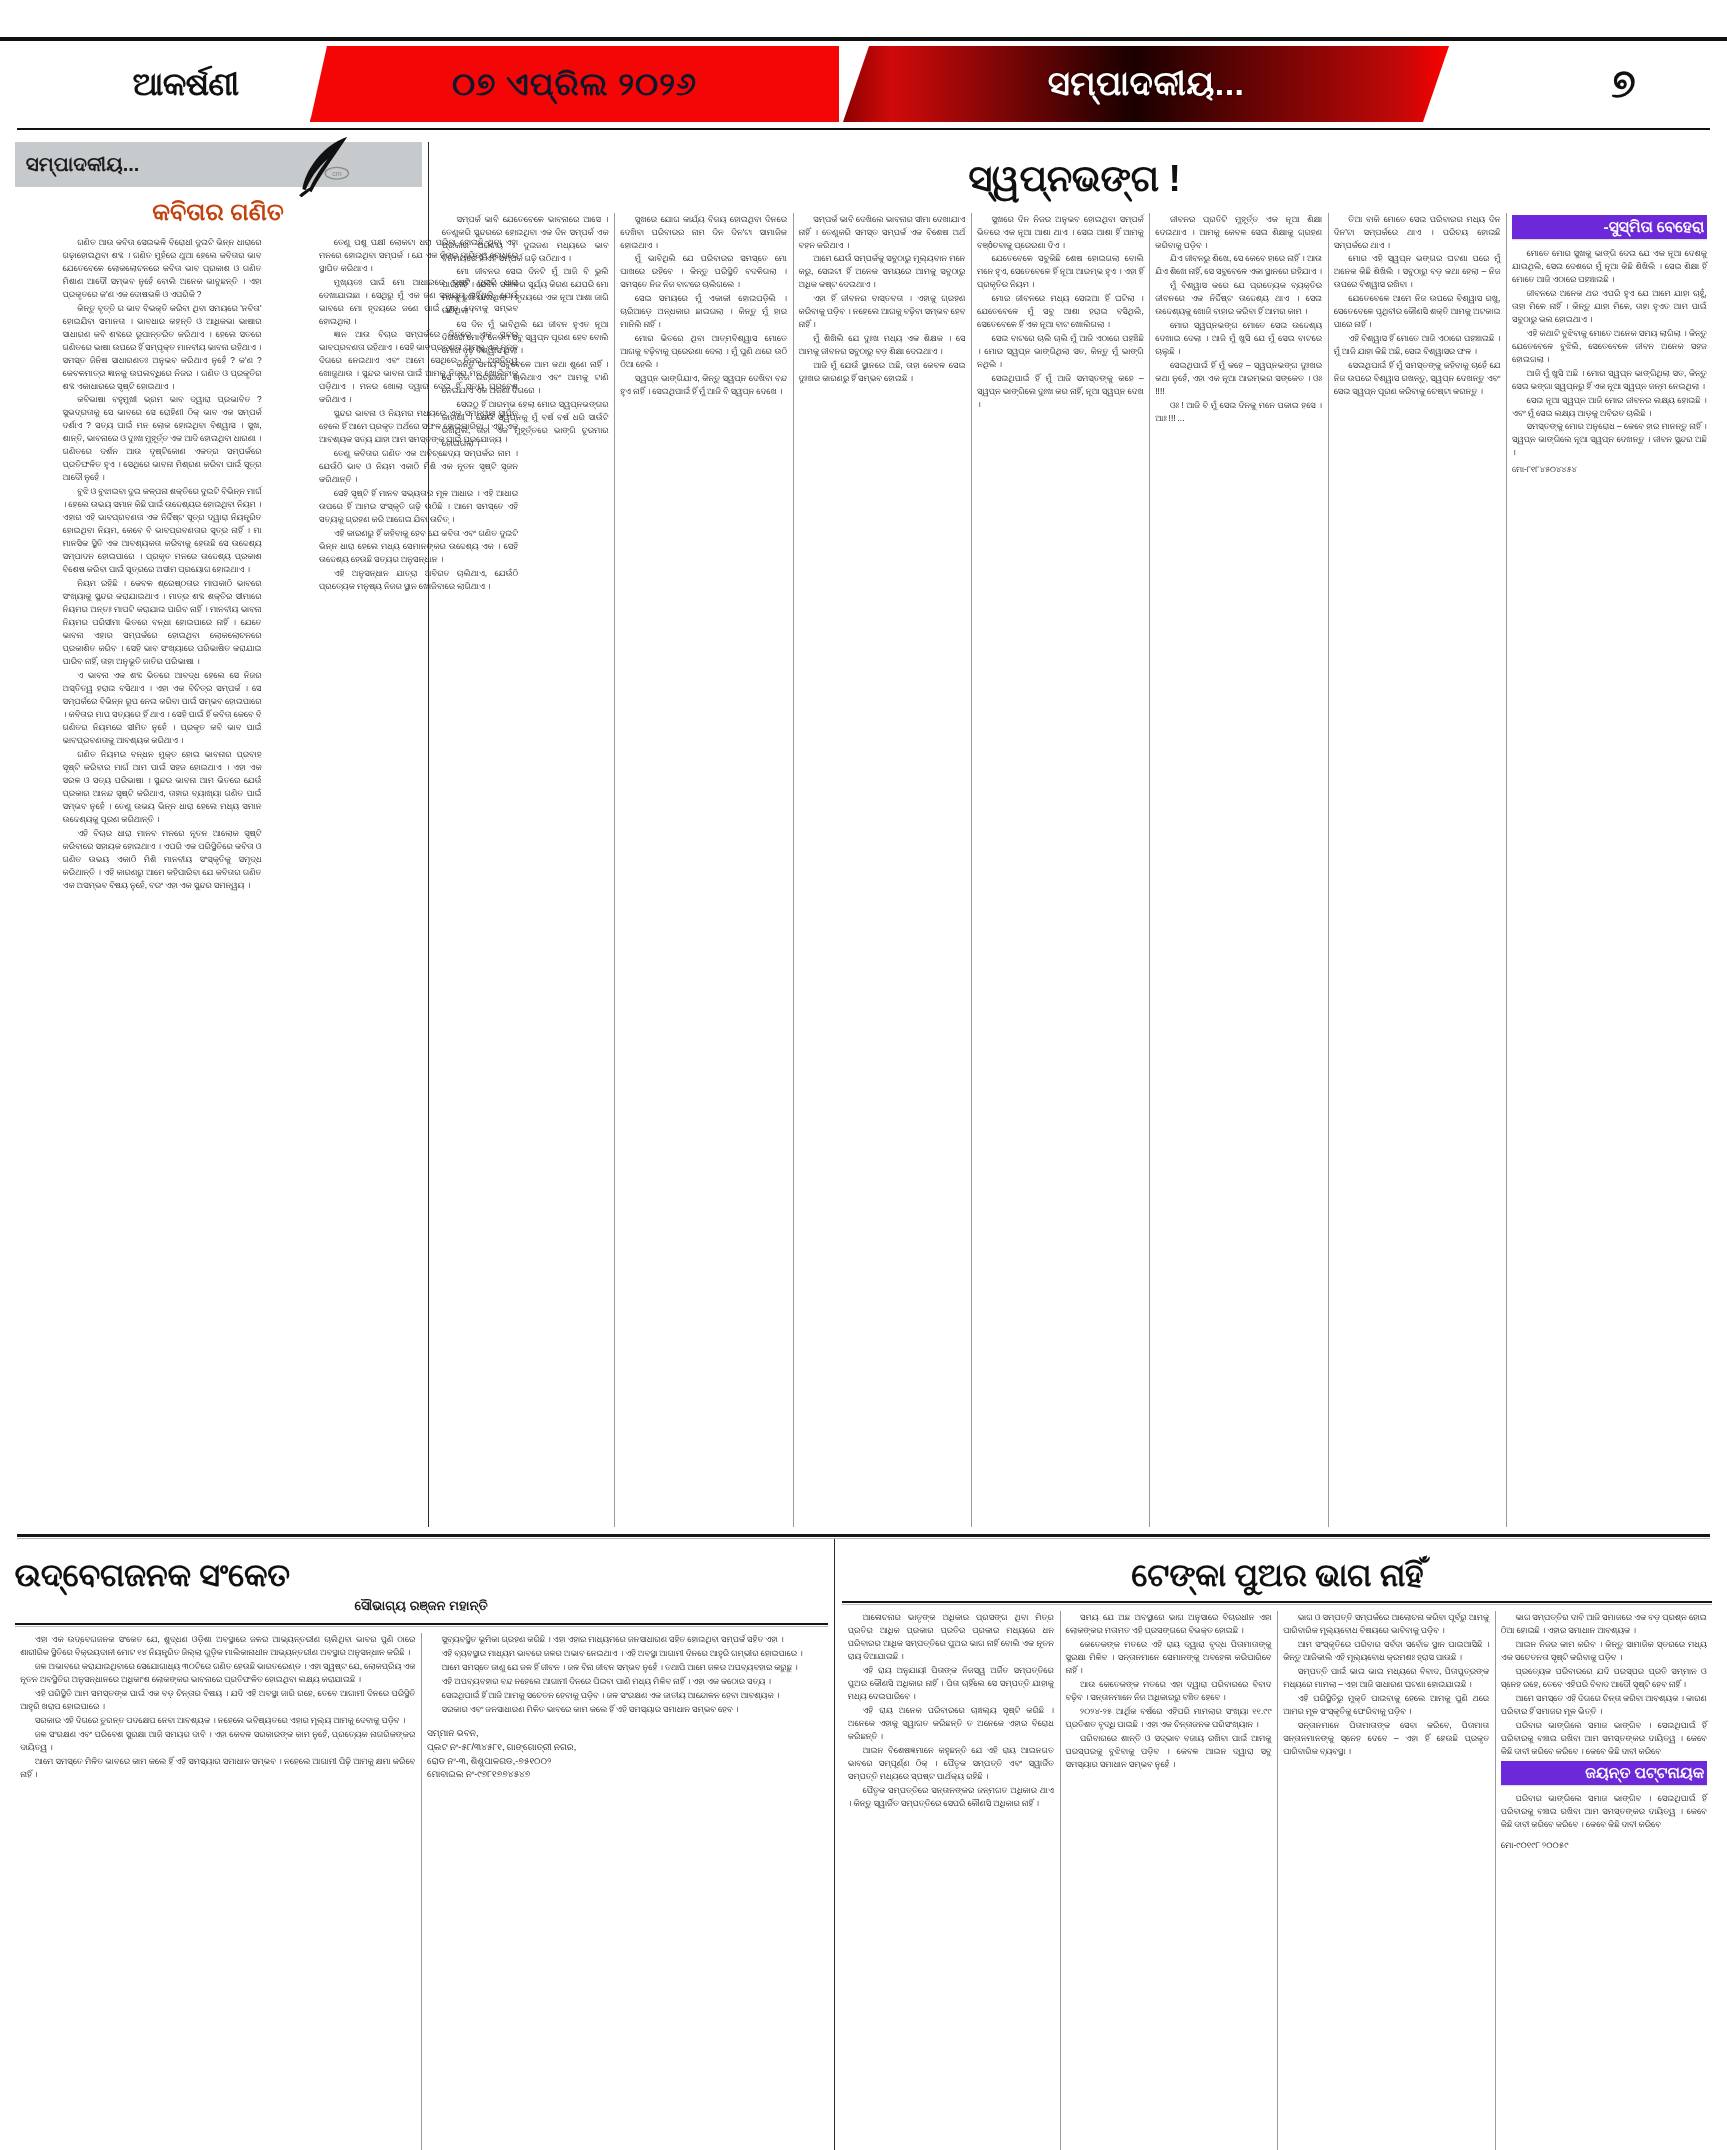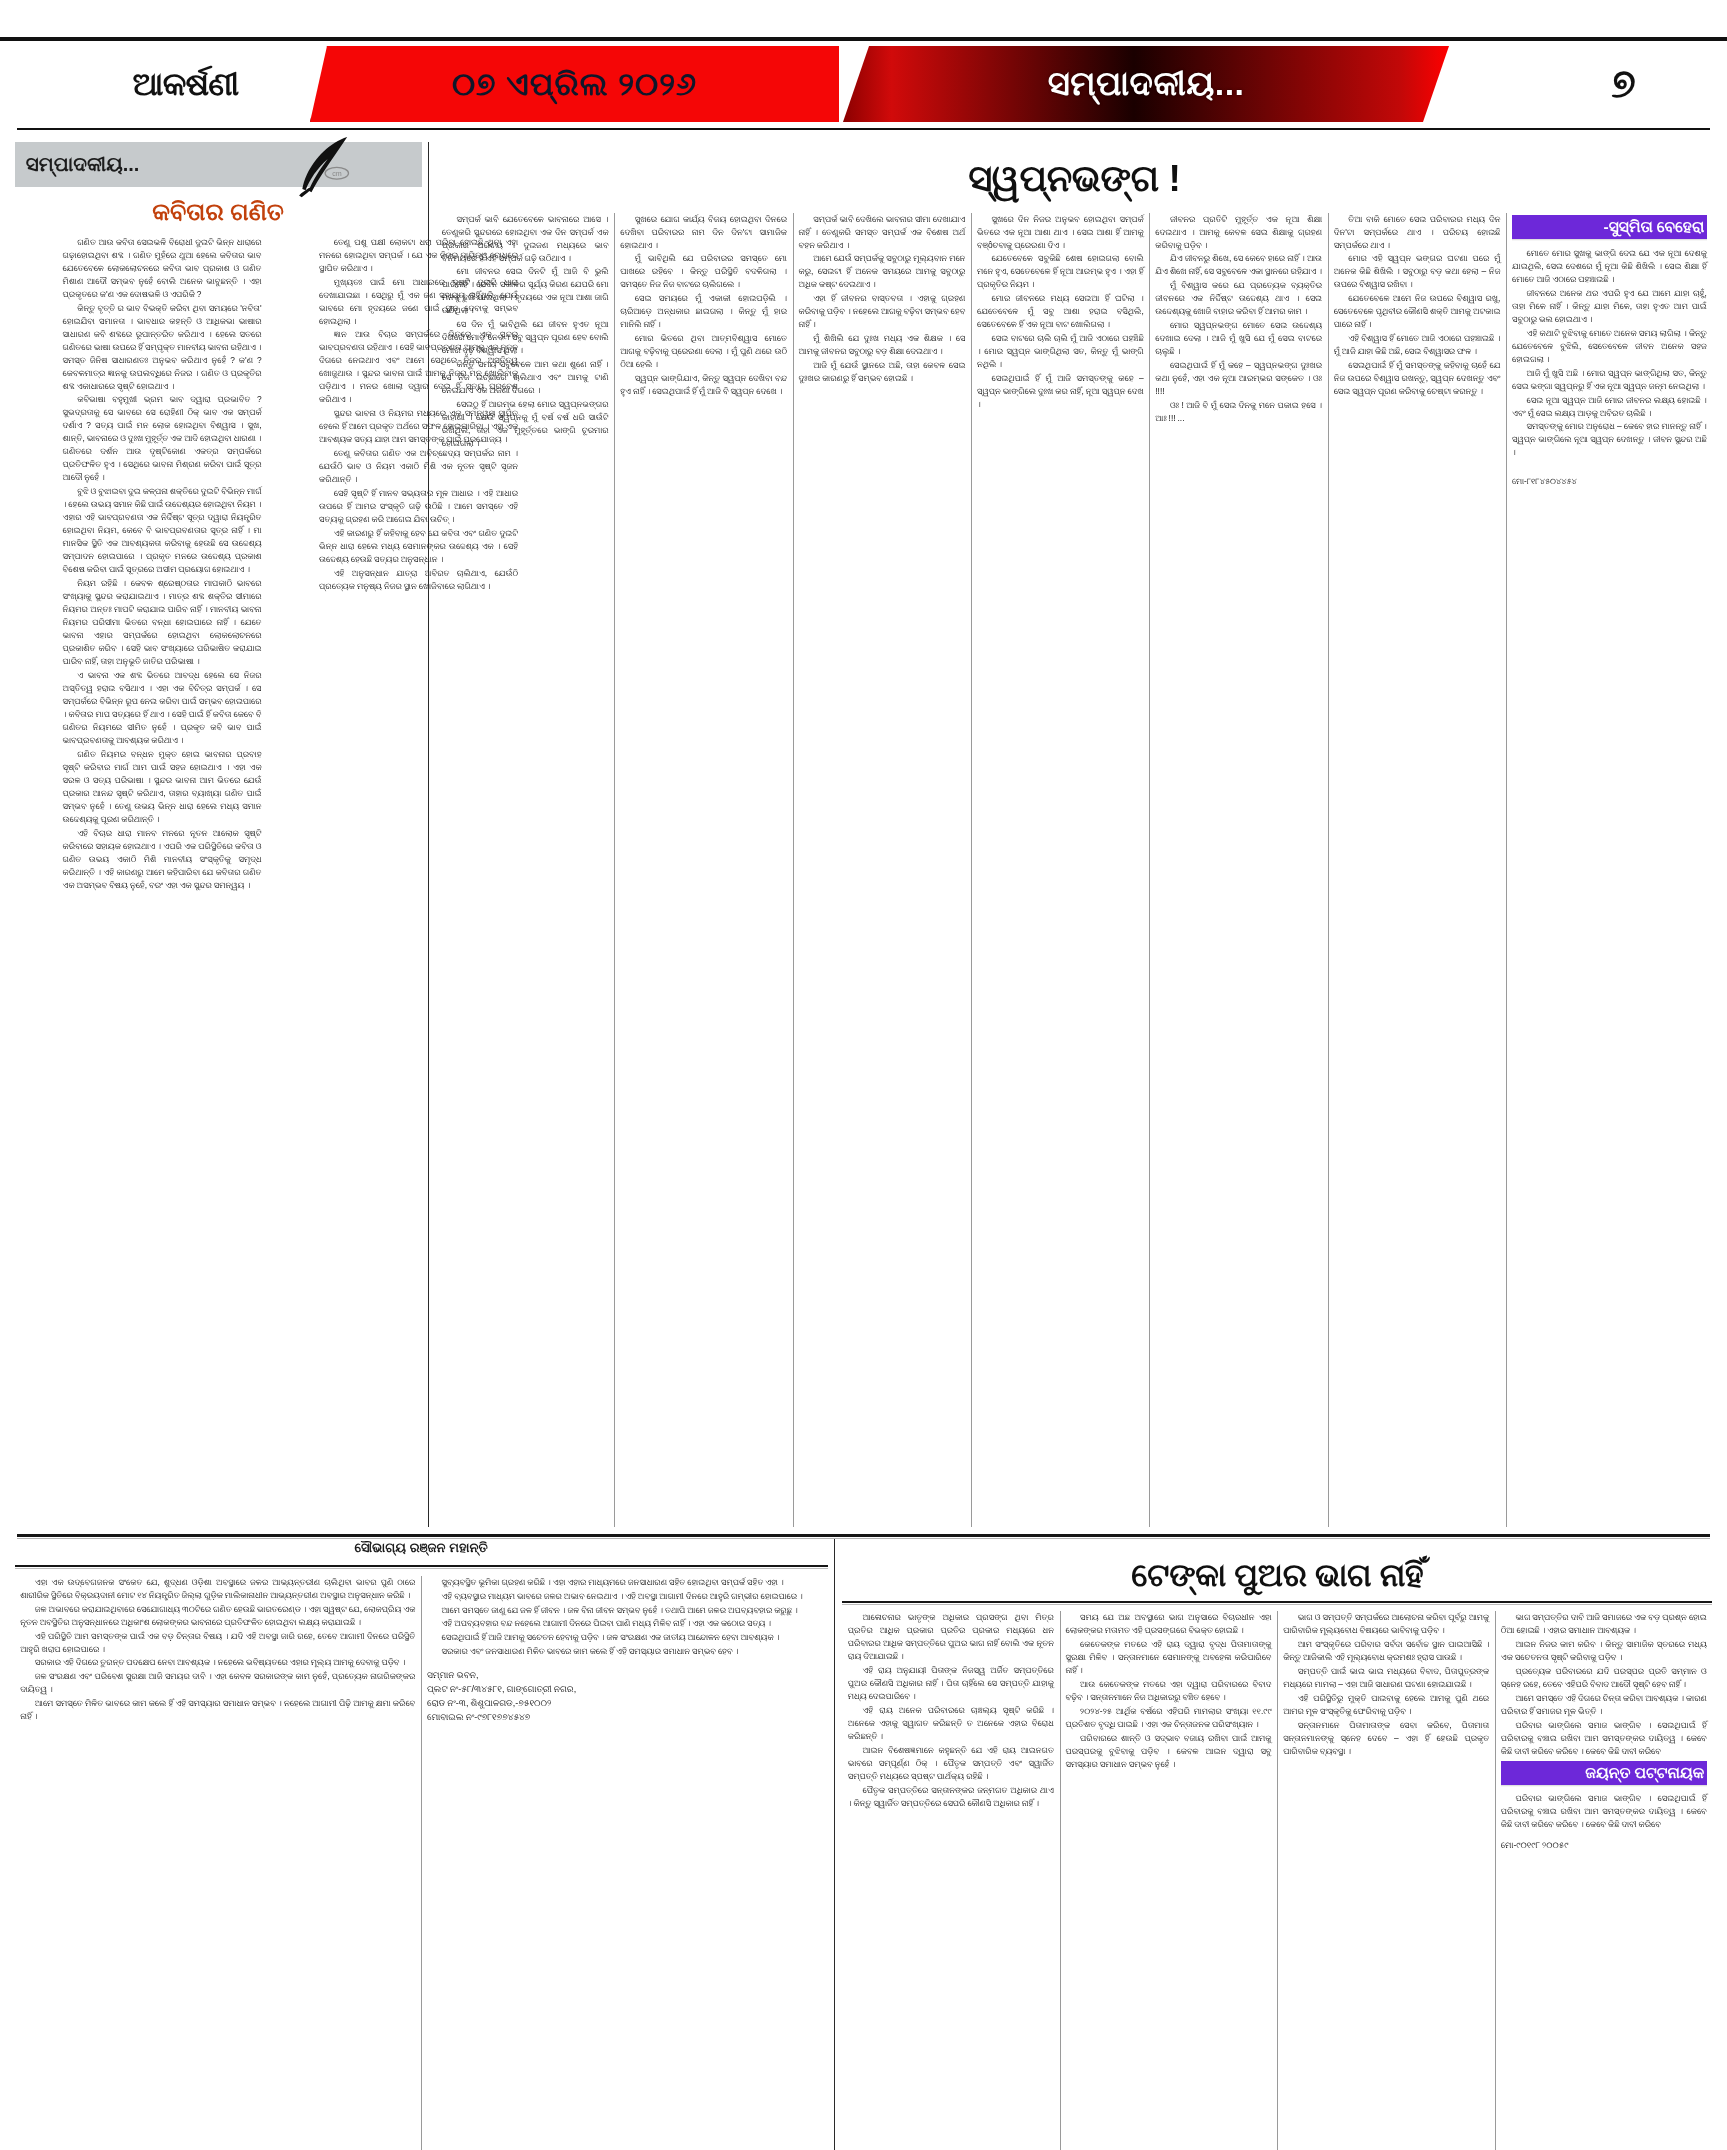--- a/index.html
+++ b/index.html
@@ -83,21 +83,21 @@
   }
   .ft-cols{display:flex;flex:1;min-height:0;}
   .ft-c{flex:1 1 0;min-width:0;padding:0 5.6px;box-sizing:border-box;}
   .vsep{width:0.4px;background:#9a9a9a;flex:0 0 0.4px;}
 
   .byline-red{
     background:#6d28d9;color:#fff;text-align:right;font-weight:bold;
     font-size:15.5px;padding:5.2px 2.6px 6px 2.6px;margin:2.6px 0 7.7px 0;
     box-shadow:0 1.3px 0 rgba(0,0,0,.12);
   }
-  .contact-line{font-size:8.2px;color:#1a1a1a;margin-top:16px;text-align:left;}
+  .contact-line{font-size:8.2px;color:#1a1a1a;margin-top:4px;text-align:left;}
 
   
   .hr-heavy{height:3px;background:#161616;margin:6.9px 17px 0 17px;}
   .hr-thin{height:0.9px;background:#b3b3b3;margin:0.9px 17px 0 17px;}
 
   
   .bottom-block{position:relative;display:flex;padding:0 14.6px;box-sizing:border-box;height:1101px;}
   .bot-left{width:813px;flex:0 0 813px;display:flex;flex-direction:column;}
   .bot-right{flex:1;display:flex;flex-direction:column;min-width:0;}
 
@@ -261,20 +261,21 @@
       </div>
     </div>
   </div>
 
   <div class="hr-heavy"></div>
   <div class="hr-thin"></div>
 
   <div class="bottom-block">
 
     <div class="bot-left">
+      <div class="bl-title">ଉଦ୍‌ବେଗଜନକ ସଂକେତ</div>
       <div class="bl-byline">ସୌଭାଗ୍ୟ ରଞ୍ଜନ ମହାନ୍ତି</div>
       <div class="rule-under"></div>
       <div class="rule-under-thin"></div>
 
       <div class="bl-cols">
         <div class="bl-c body-col">
           <p>ଏହା ଏକ ଉଦ୍‌ବେଗଜନକ ସଂକେତ ଯେ, ଶୁଦ୍ଧଣ ଓଡ଼ିଶା ଅବସ୍ଥାରେ ଜଳର ଆଭ୍ୟନ୍ତରୀଣ ଚାଲିଥିବା ଭାବର ପୁଣି ଠାରେ ଶାରୀରିକ ସ୍ଥିତିରେ ବିକ୍ରୟଦାନୀ ମୋଟ ୧୪ ନିୟନ୍ତ୍ରିତ ଜିଲ୍ଲା ଗୁଡ଼ିକ ମାଲିକାନାଧୀନ ଆଭ୍ୟନ୍ତରୀଣ ଅବସ୍ଥାର ଅନୁସନ୍ଧାନ କରିଛି ।</p>
           <p>ଜଳ ଅଭାବରେ କରାଯାଇଥିବାରେ ସେଯୋଗାଧ୍ୟ ୩୦ଟିରେ ଗଣିତ ହେଉଛି ଭାରତରେଣ୍ଡ । ଏହା ସ୍ୱଷ୍ଟ ଯେ, ଲୋକପ୍ରିୟ ଏକ ନୂତନ ଅବସ୍ଥିତିର ଅନୁସନ୍ଧାନରେ ଅଧିକାଂଶ ଲୋକଙ୍କର ଭାବନାରେ ପ୍ରତିଫଳିତ ହୋଇଥିବା ଲକ୍ଷ୍ୟ କରାଯାଇଛି ।</p>
           <p>ଏହି ପରିସ୍ଥିତି ଆମ ସମସ୍ତଙ୍କ ପାଇଁ ଏକ ବଡ଼ ଚିନ୍ତାର ବିଷୟ । ଯଦି ଏହି ଅବସ୍ଥା ଜାରି ରହେ, ତେବେ ଆଗାମୀ ଦିନରେ ପରିସ୍ଥିତି ଆହୁରି ଖରାପ ହୋଇପାରେ ।</p>
           <p>ସରକାର ଏହି ଦିଗରେ ତୁରନ୍ତ ପଦକ୍ଷେପ ନେବା ଆବଶ୍ୟକ । ନହେଲେ ଭବିଷ୍ୟତରେ ଏହାର ମୂଲ୍ୟ ଆମକୁ ଦେବାକୁ ପଡ଼ିବ ।</p>

